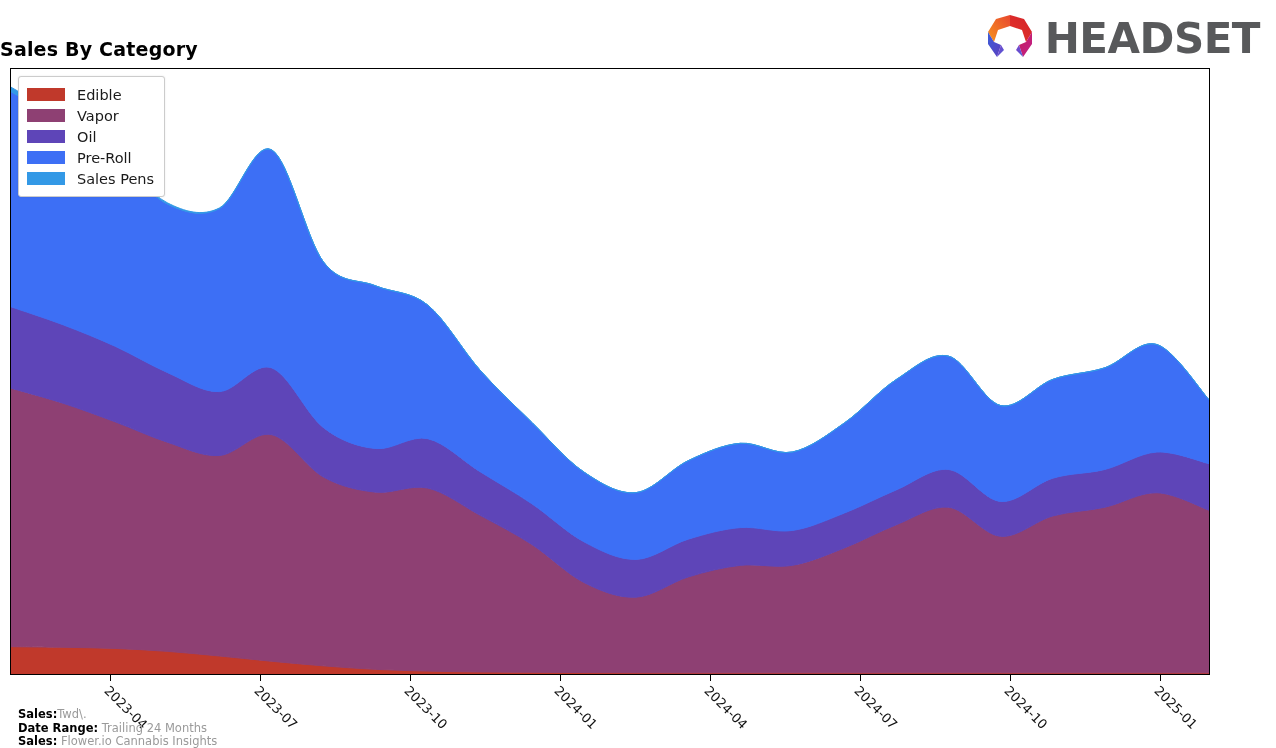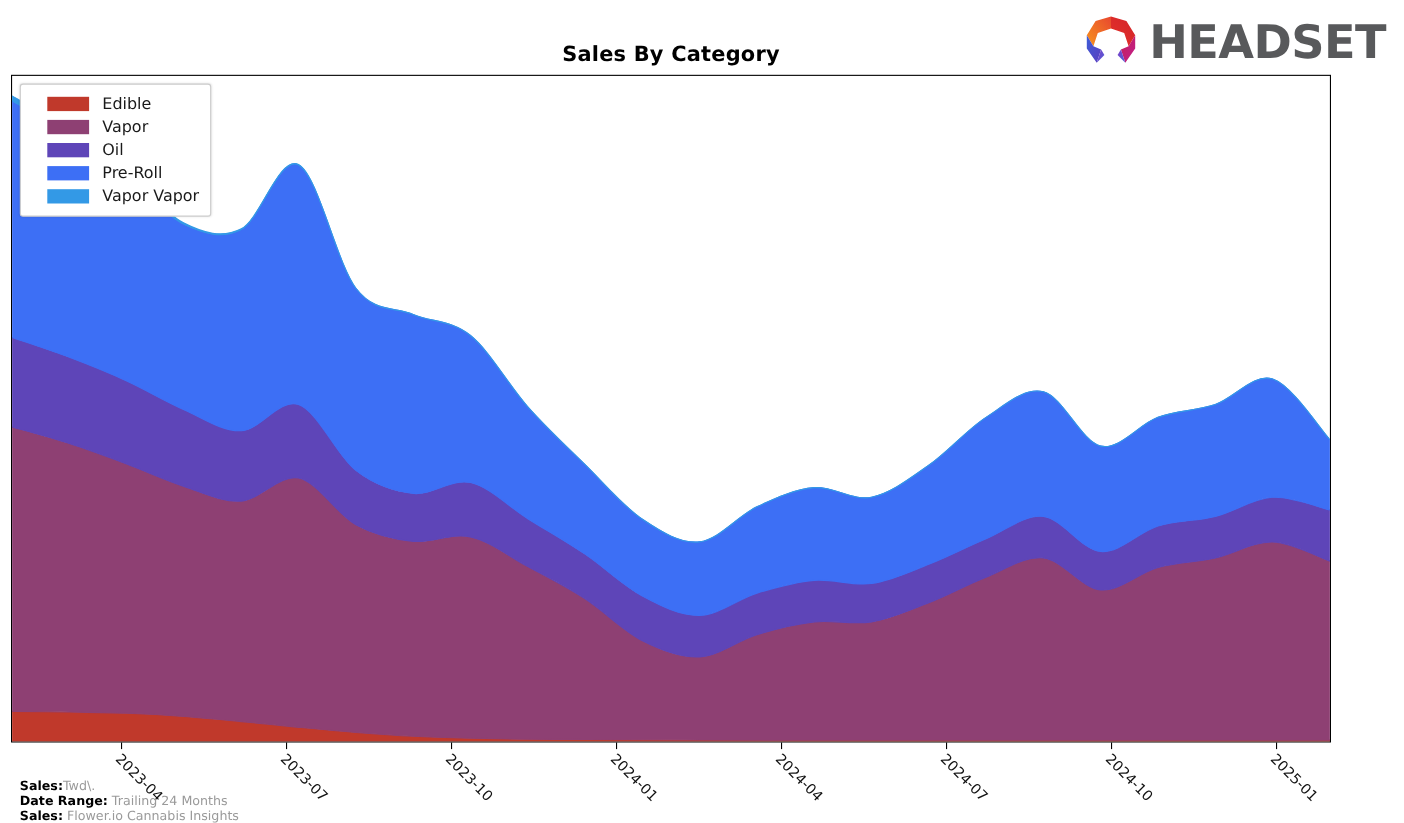--- a/index.html
+++ b/index.html
@@ -15,21 +15,21 @@
     width: 1276px;
     height: 748px;
     background: #ffffff;
   }
 
   
   #chart-title {
     position: absolute;
     left: 0; top: 38px;
     width: 1220px;
-    text-align: center;
+    text-align: left;
     font-size: 19px;
     font-weight: bold;
     color: #000000;
     letter-spacing: 0.2px;
   }
 
   
   #logo {
     position: absolute;
     right: 16px; top: 12px;
@@ -57,21 +57,21 @@
   }
   #plot-svg { display: block; }
 
   
   #legend {
     position: absolute;
     left: 18px; top: 76px;
     background: #ffffff;
     border: 1px solid #cccccc;
     border-radius: 3px;
-    padding: 7px 10px 7px 24px;
+    padding: 7px 10px 7px 8px;
     box-shadow: 0 0 2px rgba(0,0,0,0.10);
     z-index: 5;
   }
   .legend-row {
     display: flex;
     align-items: center;
     height: 21px;
   }
   .legend-swatch {
     width: 38px; height: 13px;
@@ -180,21 +180,21 @@
       <div class="legend-row">
         <span class="legend-swatch" style="background: rgb(94, 69, 184);"></span>
         <span class="legend-label">Oil</span>
       </div>
       <div class="legend-row">
         <span class="legend-swatch" style="background: rgb(61, 111, 245);"></span>
         <span class="legend-label">Pre-Roll</span>
       </div>
       <div class="legend-row">
         <span class="legend-swatch" style="background: rgb(51, 153, 230);"></span>
-        <span class="legend-label">Vapor Vapor</span>
+        <span class="legend-label">Sales Pens</span>
       </div>
     </div>
 
   <div id="xaxis">
       <div class="tick-mark" style="left: 109.96px;"></div>
       <div class="tick-label" style="left: 111.96px;">2023-04</div>
       <div class="tick-mark" style="left: 259.96px;"></div>
       <div class="tick-label" style="left: 261.96px;">2023-07</div>
       <div class="tick-mark" style="left: 409.96px;"></div>
       <div class="tick-label" style="left: 411.96px;">2023-10</div>

